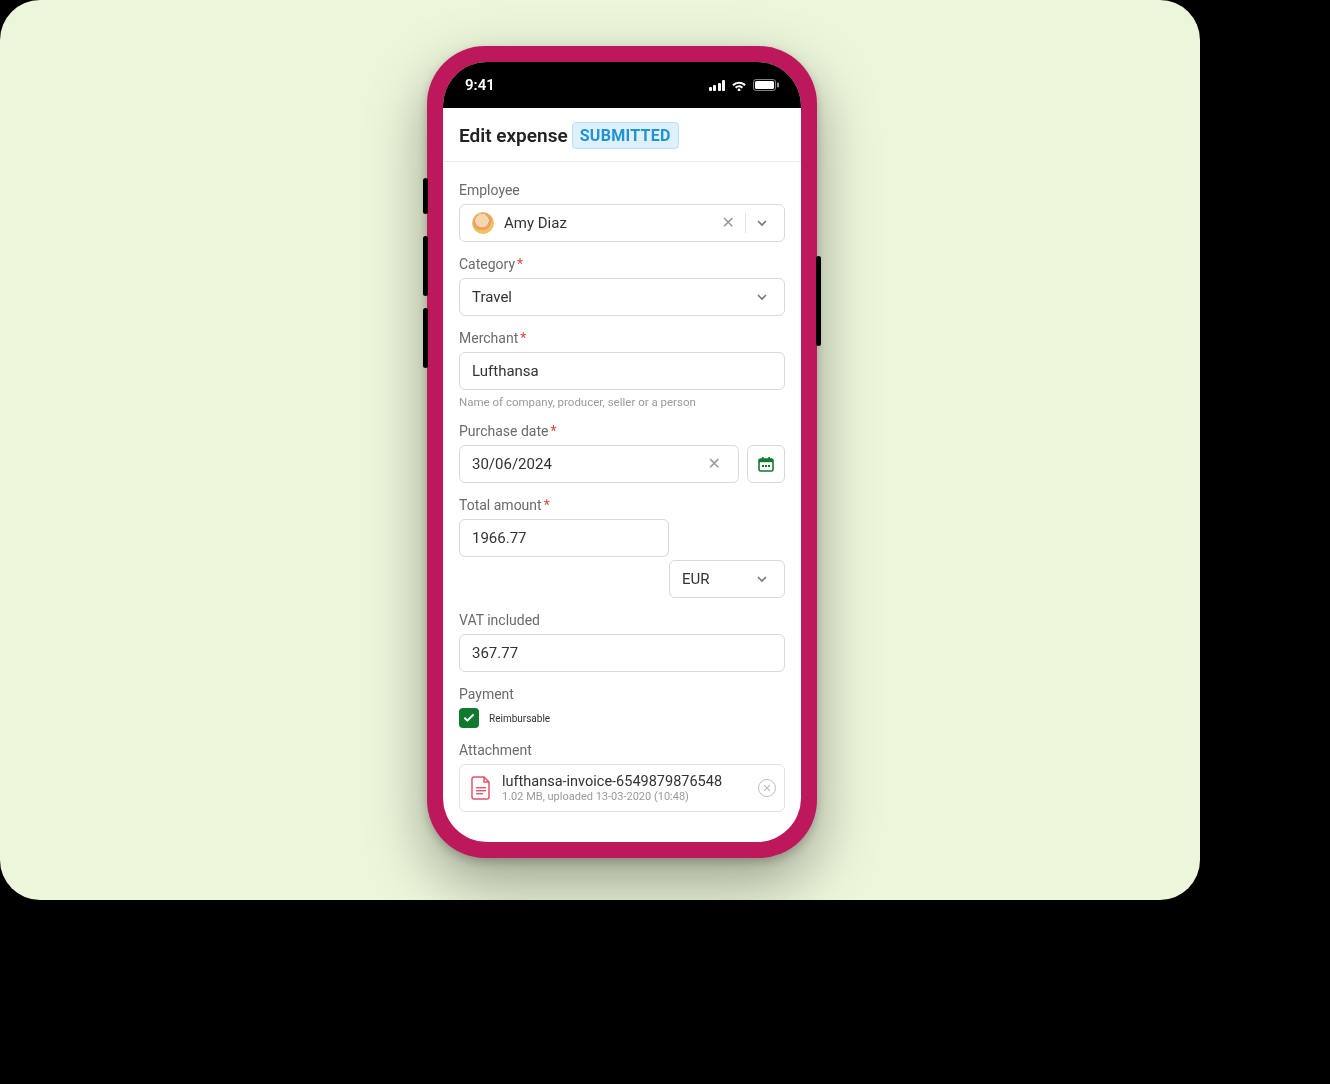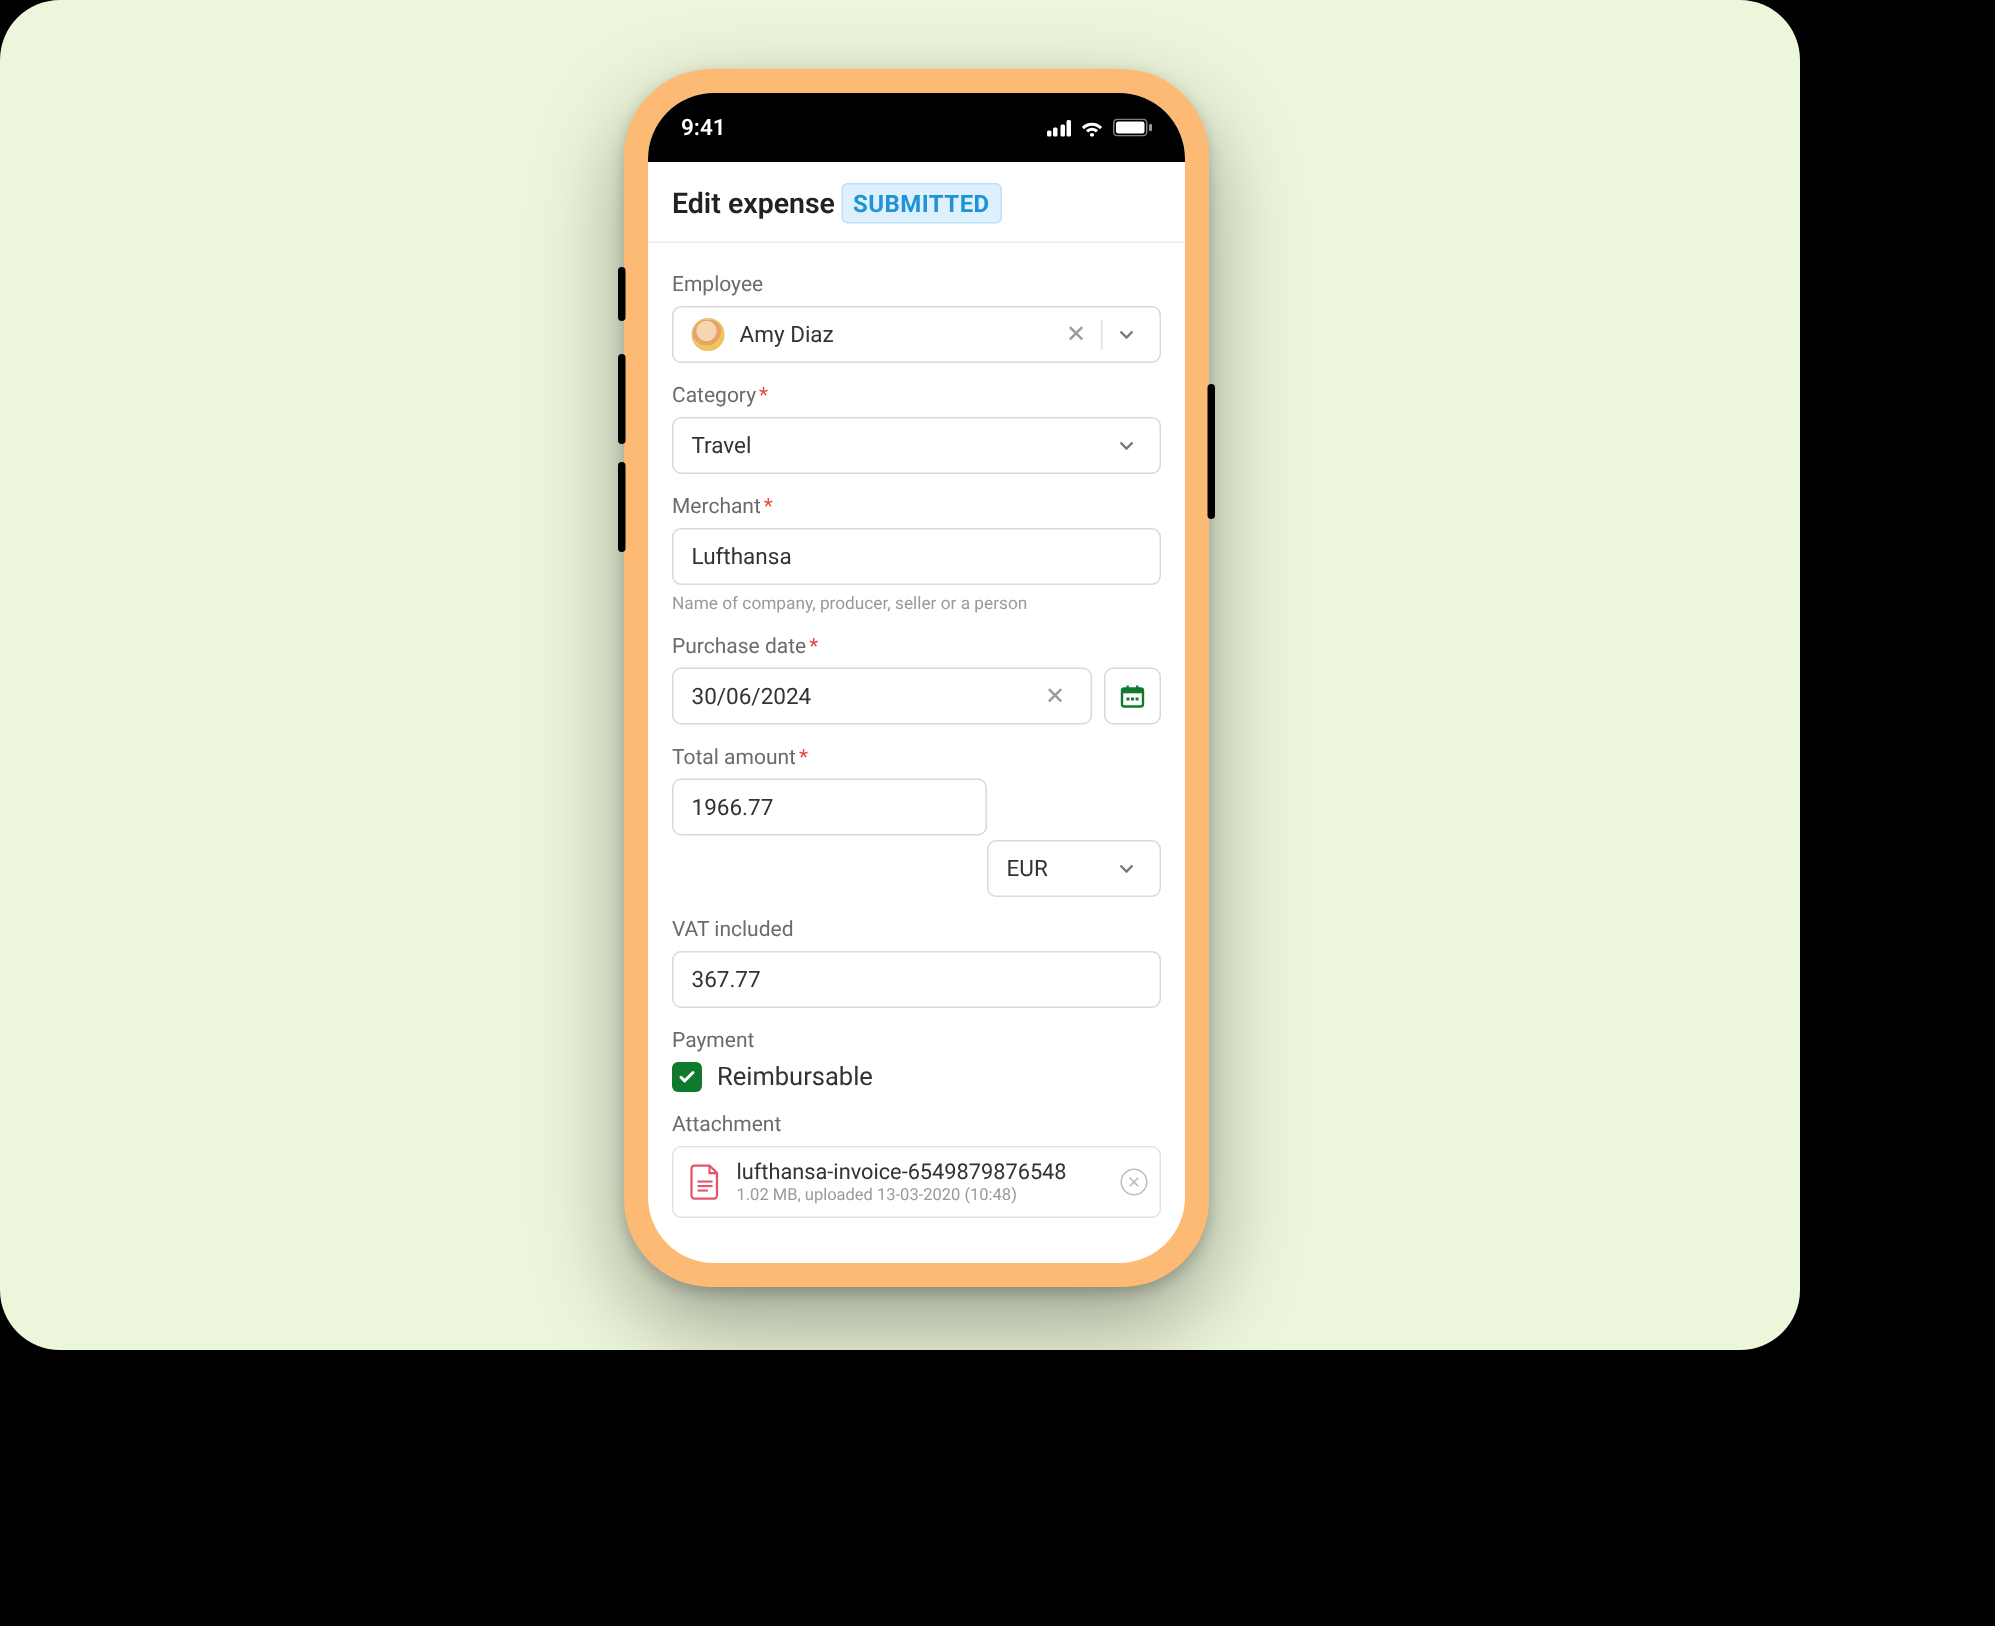--- a/index.html
+++ b/index.html
@@ -2,22 +2,22 @@
 <html><head>
 <meta charset="utf-8">
 <style>
   * { box-sizing: border-box; margin: 0; padding: 0; font-family: -apple-system, BlinkMacSystemFont, "Segoe UI", Roboto, Helvetica, Arial, sans-serif; }
   body { width: 1330px; height: 1084px; background: #000; overflow: hidden; }
   .outer-card {
     position: absolute; top: 0; left: 0; width: 1200px; height: 900px;
     background: #ecf6da; border-radius: 40px;
   }
   .phone {
-    position: absolute; left: 416px; top: 46px; width: 390px; height: 812px;
-    background: #fdba74; border-radius: 58px; padding: 16px;
+    position: absolute; left: 427px; top: 46px; width: 390px; height: 812px;
+    background: #be185d; border-radius: 58px; padding: 16px;
     box-shadow: 0 25px 60px rgba(0,0,0,0.35), 0 4px 10px rgba(0,0,0,0.2);
   }
   .side-btn { position: absolute; background:#000; border-radius:4px; }
   .sb-left1 { left:-4px; top:132px; width:5px; height:36px; }
   .sb-left2 { left:-4px; top:190px; width:5px; height:60px; }
   .sb-left3 { left:-4px; top:262px; width:5px; height:60px; }
   .sb-right { right:-4px; top:210px; width:5px; height:90px; }
 
   .screen {
     width: 358px; height: 780px; background: #fff; border-radius: 44px; overflow: hidden; position: relative;
@@ -80,21 +80,21 @@
   .cal-btn {
     width: 38px; height: 38px; border: 1px solid #d9d9d9; border-radius: 6px; background: #fff;
     display: flex; align-items: center; justify-content: center; color: #0f7a2e;
   }
 
   .chk-row { display: flex; align-items: center; gap: 10px; margin-top: 6px; }
   .chk {
     width: 20px; height: 20px; border-radius: 4px; background: #0f7a2e; display: flex; align-items: center; justify-content: center;
   }
   .chk svg { display:block; }
-  .chk-label { font-size: 17px; color: #333; }
+  .chk-label { font-size: 10px; color: #333; }
 
   .attach {
     border: 1px solid #e2e2e2; border-radius: 6px; padding: 8px 10px; display: flex; align-items: center; gap: 10px;
     margin-top: 6px; position: relative;
   }
   .file-icon { width: 22px; height: 26px; flex-shrink: 0; color:#e2556a; }
   .attach-title { font-size: 14.5px; color: #333; line-height: 1.2; white-space: nowrap; overflow: hidden; text-overflow: ellipsis; }
   .attach-meta { font-size: 11px; color: #9a9a9a; }
   .attach-x {
     position: absolute; right: 8px; top: 50%; transform: translateY(-50%);

